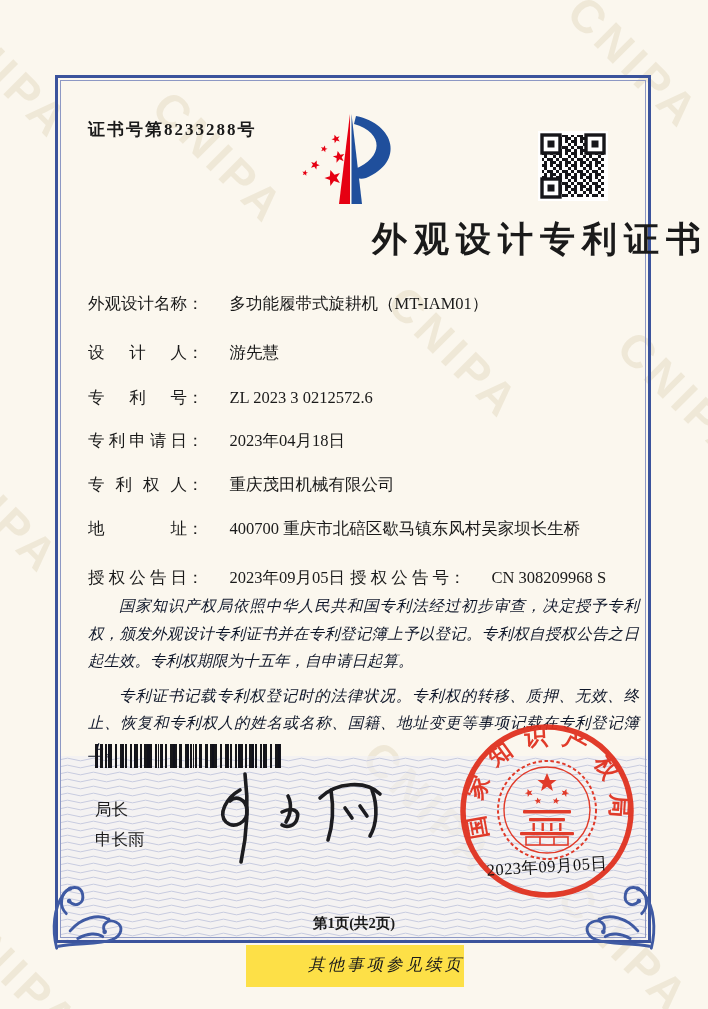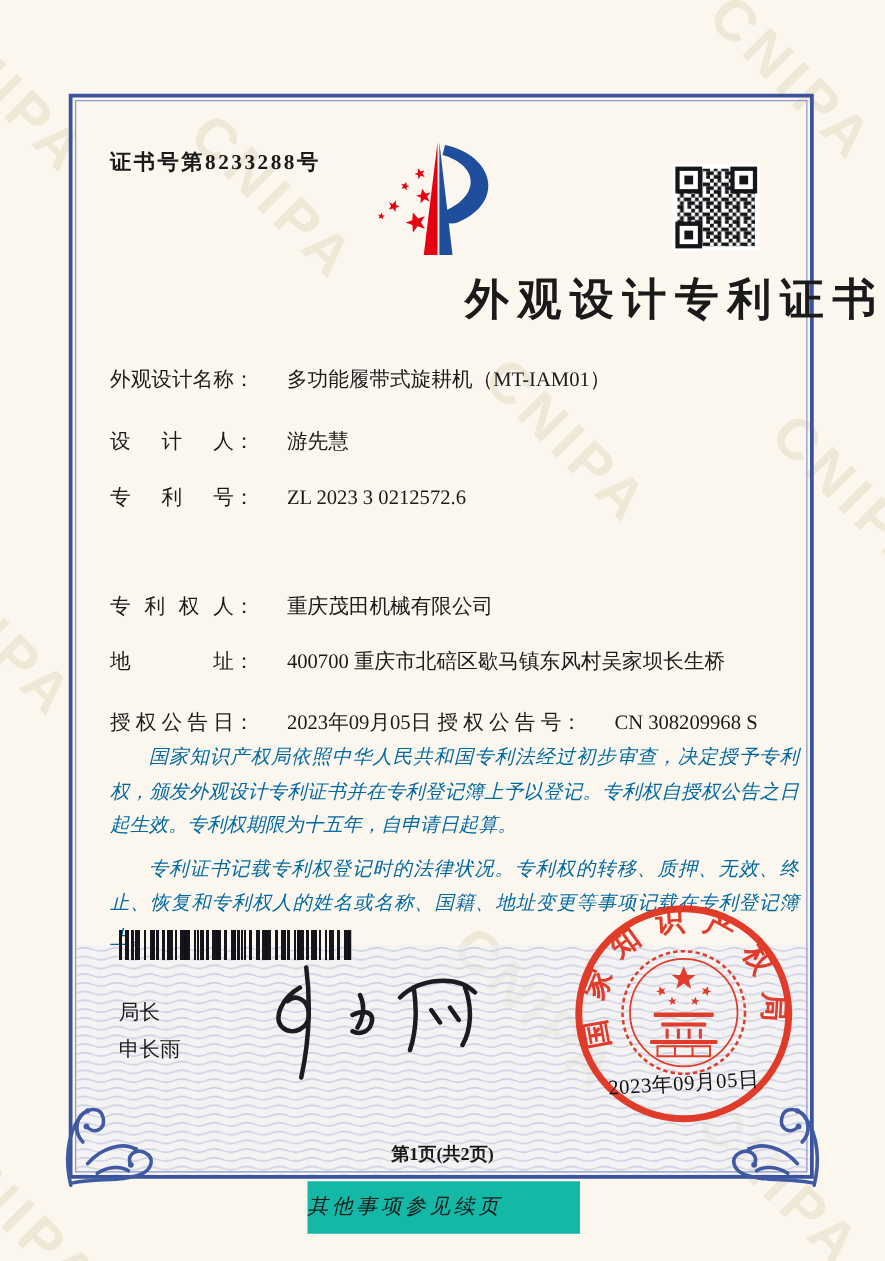--- a/index.html
+++ b/index.html
@@ -49,21 +49,21 @@
     display:inline-block; width:99px; text-align:justify; text-align-last:justify;
     vertical-align:bottom;
   }
   .f-colon{display:inline-block;}
   .f-value{margin-left:26px;}
   .grant-pair{position:absolute; left:262px; top:0; white-space:nowrap;}
   
   .paras{position:absolute; left:88px; top:592px; width:551px; z-index:3;}
   .paras p{
     margin:0 0 7px 0; font-size:15.5px; line-height:27.5px;
-    text-indent:2em; font-style:italic; color:#0369a1; text-align:justify;
+    text-indent:2em; font-style:italic; color:#0f172a; text-align:justify;
   }
   
   .barcode{
     position:absolute; left:95px; top:744px; width:186px; height:24px; z-index:3;
     background:
       repeating-linear-gradient(90deg,#16161a 0 2px,transparent 2px 5px),
       repeating-linear-gradient(90deg,#16161a 0 1px,transparent 1px 7px),
       repeating-linear-gradient(90deg,#10101a 0 3px,transparent 3px 13px);
   }
   
@@ -77,21 +77,21 @@
   .seal-date{
     position:absolute; left:458px; top:856px; width:178px; text-align:center;
     font-size:16.5px; color:#111; letter-spacing:.5px; z-index:5;
     transform:rotate(-3.5deg);
   }
   
   .footer-page{position:absolute; left:0; top:914px; width:708px; text-align:center;
     font-size:14.5px; z-index:3;font-weight:bold;}
   .cont-strip{
     position:absolute; left:246px; top:945px; width:218px; height:42px;
-    background:#14b8a6; z-index:6; text-align:left;
+    background:#fde047; z-index:6; text-align:right;
   }
   .cont-strip span{
     display:inline-block; margin-top:9px; font-size:16.5px; font-style:italic;
     letter-spacing:3px;
   }
 </style>
 </head>
 <body>
 
 <div class="page">
@@ -205,20 +205,23 @@
   <div class="title">外观设计专利证书</div>
 
   <div class="field-row" style="top:293px">
     <span class="f-label">外观设计名称</span><span class="f-colon">：</span><span class="f-value">多功能履带式旋耕机（MT-IAM01）</span>
   </div>
   <div class="field-row" style="top:342px">
     <span class="f-label">设计人</span><span class="f-colon">：</span><span class="f-value">游先慧</span>
   </div>
   <div class="field-row" style="top:387px">
     <span class="f-label">专利号</span><span class="f-colon">：</span><span class="f-value">ZL 2023 3 0212572.6</span>
+  </div>
+  <div class="field-row" style="top:430px">
+    <span class="f-label">专利申请日</span><span class="f-colon">：</span><span class="f-value">2023年04月18日</span>
   </div>
   <div class="field-row" style="top:474px">
     <span class="f-label">专利权人</span><span class="f-colon">：</span><span class="f-value">重庆茂田机械有限公司</span>
   </div>
   <div class="field-row" style="top:518px">
     <span class="f-label">地址</span><span class="f-colon">：</span><span class="f-value">400700 重庆市北碚区歇马镇东风村吴家坝长生桥</span>
   </div>
   <div class="field-row" style="top:567px">
     <span class="f-label">授权公告日</span><span class="f-colon">：</span><span class="f-value">2023年09月05日</span>
     <span class="grant-pair">

